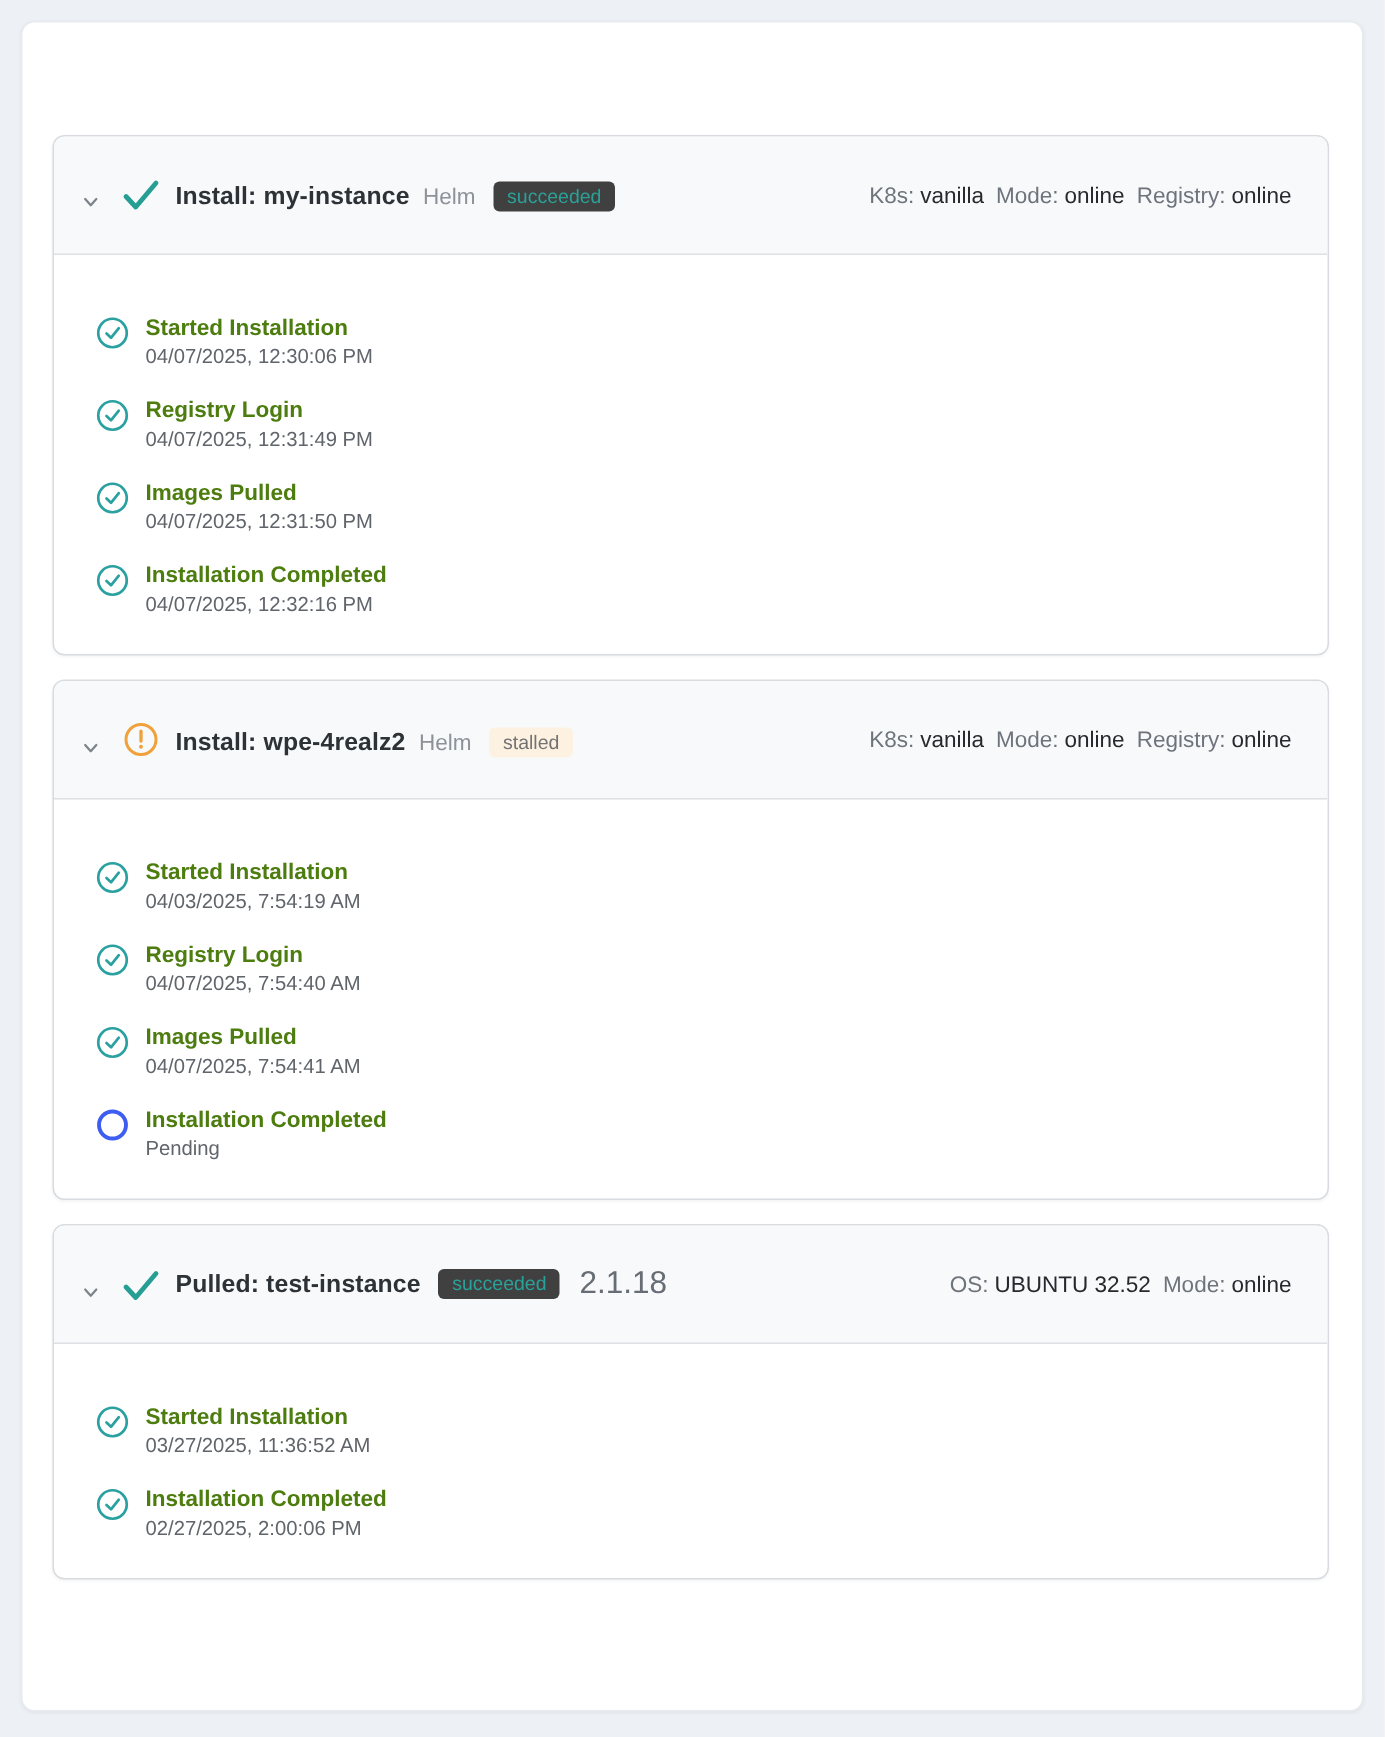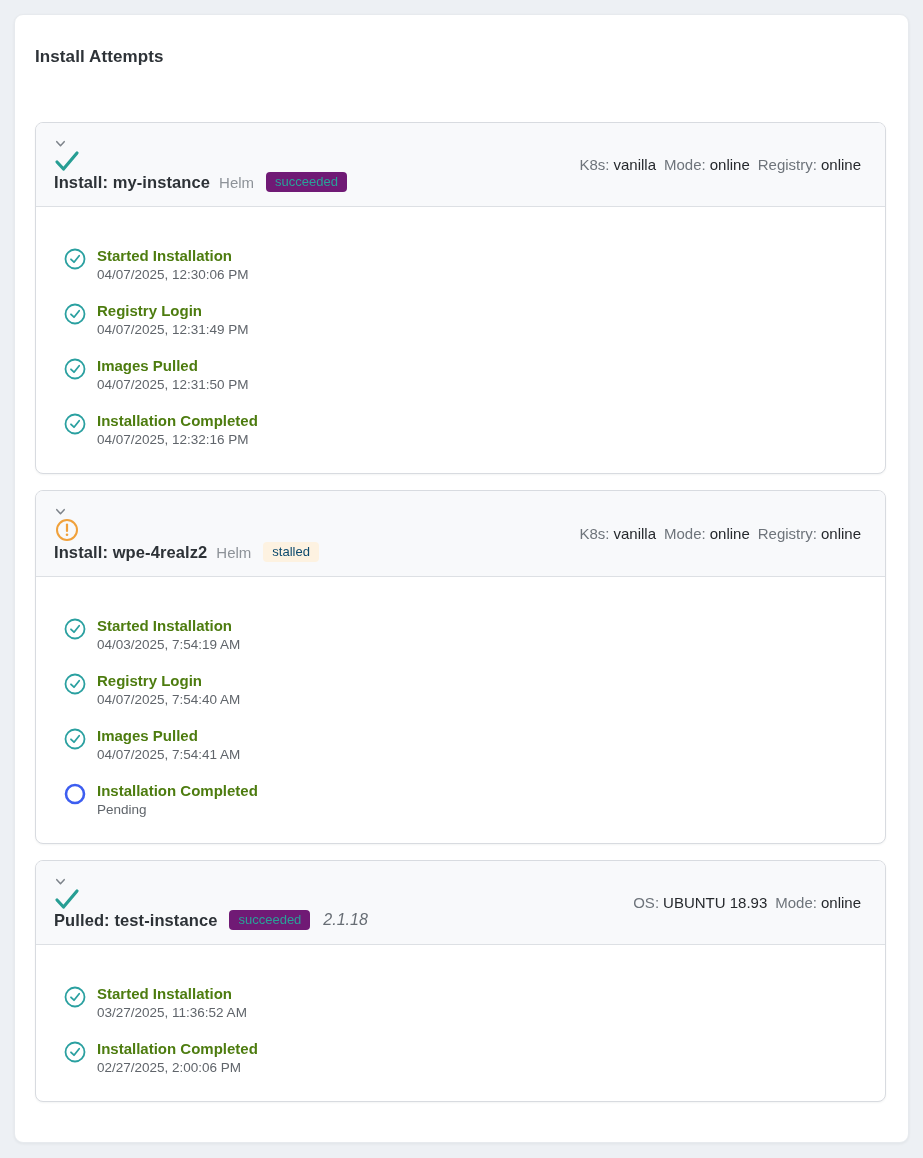--- a/index.html
+++ b/index.html
@@ -37,54 +37,53 @@
     overflow: hidden;
   }
   .attempt-header {
     display: flex; align-items: center; justify-content: space-between;
     background: #f8f9fb;
     border-bottom: 1px solid #dde0e4;
     padding: 14px 24px 14px 18px;
     min-height: 79px;
     cursor: pointer;
   }
-  .header-left { display: flex; align-items: flex-start; flex-direction: column; }
+  .header-left { display: flex; align-items: flex-end; }
   .chevron {
     color: #7d838a; margin-right: 14px; display: flex; align-items: center;
   }
   .status-icon { margin-right: 10px; display: flex; align-items: center; width: 26px; justify-content: center; }
   .title-block { }
   .title-row { display: flex; align-items: center; }
   .attempt-title { font-size: 16.5px; font-weight: 700; color: #2d3237; letter-spacing: .1px; }
   .attempt-method { font-size: 15px; color: #8d9298; margin-left: 9px; }
-  .attempt-version { font-size: 16px; color: #676d74; margin-left: 13px; font-style: italic; }
+  .attempt-version { font-size: 21px; color: #676d74; margin-left: 13px; }
   .badge {
     font-size: 13px; padding: 3px 9px 4px; border-radius: 4px; margin-left: 12px;
     line-height: 1;
   }
-  .badge.success { color: #2aa198; background: #701a75; }
-  .badge.warn    { color: #0c4a6e; background: #fdf2e1; }
+  .badge.success { color: #2aa198; background: #404040; }
+  .badge.warn    { color: #737373; background: #fdf2e1; }
   .started-line { font-size: 15px; color: #4d5156; margin-top: 4px; }
   .header-right { display: flex; align-items: center; gap: 8px; white-space: nowrap; }
   .info-pair { font-size: 15px; color: #6e747b; }
   .info-pair .val { color: #26292d; margin-left: 4px; }
   .attempt-body { padding: 40px 24px 26px 28px; }
   .step { display: flex; align-items: flex-start; margin-bottom: 20px; }
   .step:last-child { margin-bottom: 0; }
   .step-icon { width: 22px; height: 22px; flex: 0 0 22px; margin-right: 11px; margin-top: 1px; }
   .step-text { }
   .step-title { font-size: 15px; font-weight: 700; color: #4d7c0f; }
   .step-time { font-size: 13.5px; color: #60656b; margin-top: 3px; }
   svg { display: block; }
 </style>
 </head>
 <body>
 
 <div class="outer-card">
-  <div class="page-title">Install Attempts</div>
 
   <div class="attempts">
 
     <div class="attempt-card">
       <div class="attempt-header">
         <div class="header-left">
           <span class="chevron">
             <svg width="13" height="13" viewBox="0 0 14 14">
                 <polyline points="3,5 7,9.5 11,5" fill="none" stroke="#7d838a" stroke-width="1.6" stroke-linecap="round" stroke-linejoin="round"></polyline>
               </svg>
@@ -255,21 +254,21 @@
           </span>
           <div class="title-block">
             <div class="title-row">
               <span class="attempt-title">Pulled: test-instance</span>
               <span class="badge success">succeeded</span>
               <span class="attempt-version">2.1.18</span>
             </div>
           </div>
         </div>
         <div class="header-right">
-          <span class="info-pair"><span>OS:</span><span class="val">UBUNTU 18.93</span></span>
+          <span class="info-pair"><span>OS:</span><span class="val">UBUNTU 32.52</span></span>
           <span class="info-pair"><span>Mode:</span><span class="val">online</span></span>
         </div>
       </div>
       <div class="attempt-body">
         <div class="step">
           <span class="step-icon">
             <svg width="22" height="22" viewBox="0 0 22 22">
                 <circle cx="11" cy="11" r="9.5" fill="none" stroke="#2aa0a0" stroke-width="1.8"></circle>
                 <polyline points="7,11.3 10,14.2 15.2,7.8" fill="none" stroke="#2aa0a0" stroke-width="1.8" stroke-linecap="round" stroke-linejoin="round"></polyline>
               </svg>

